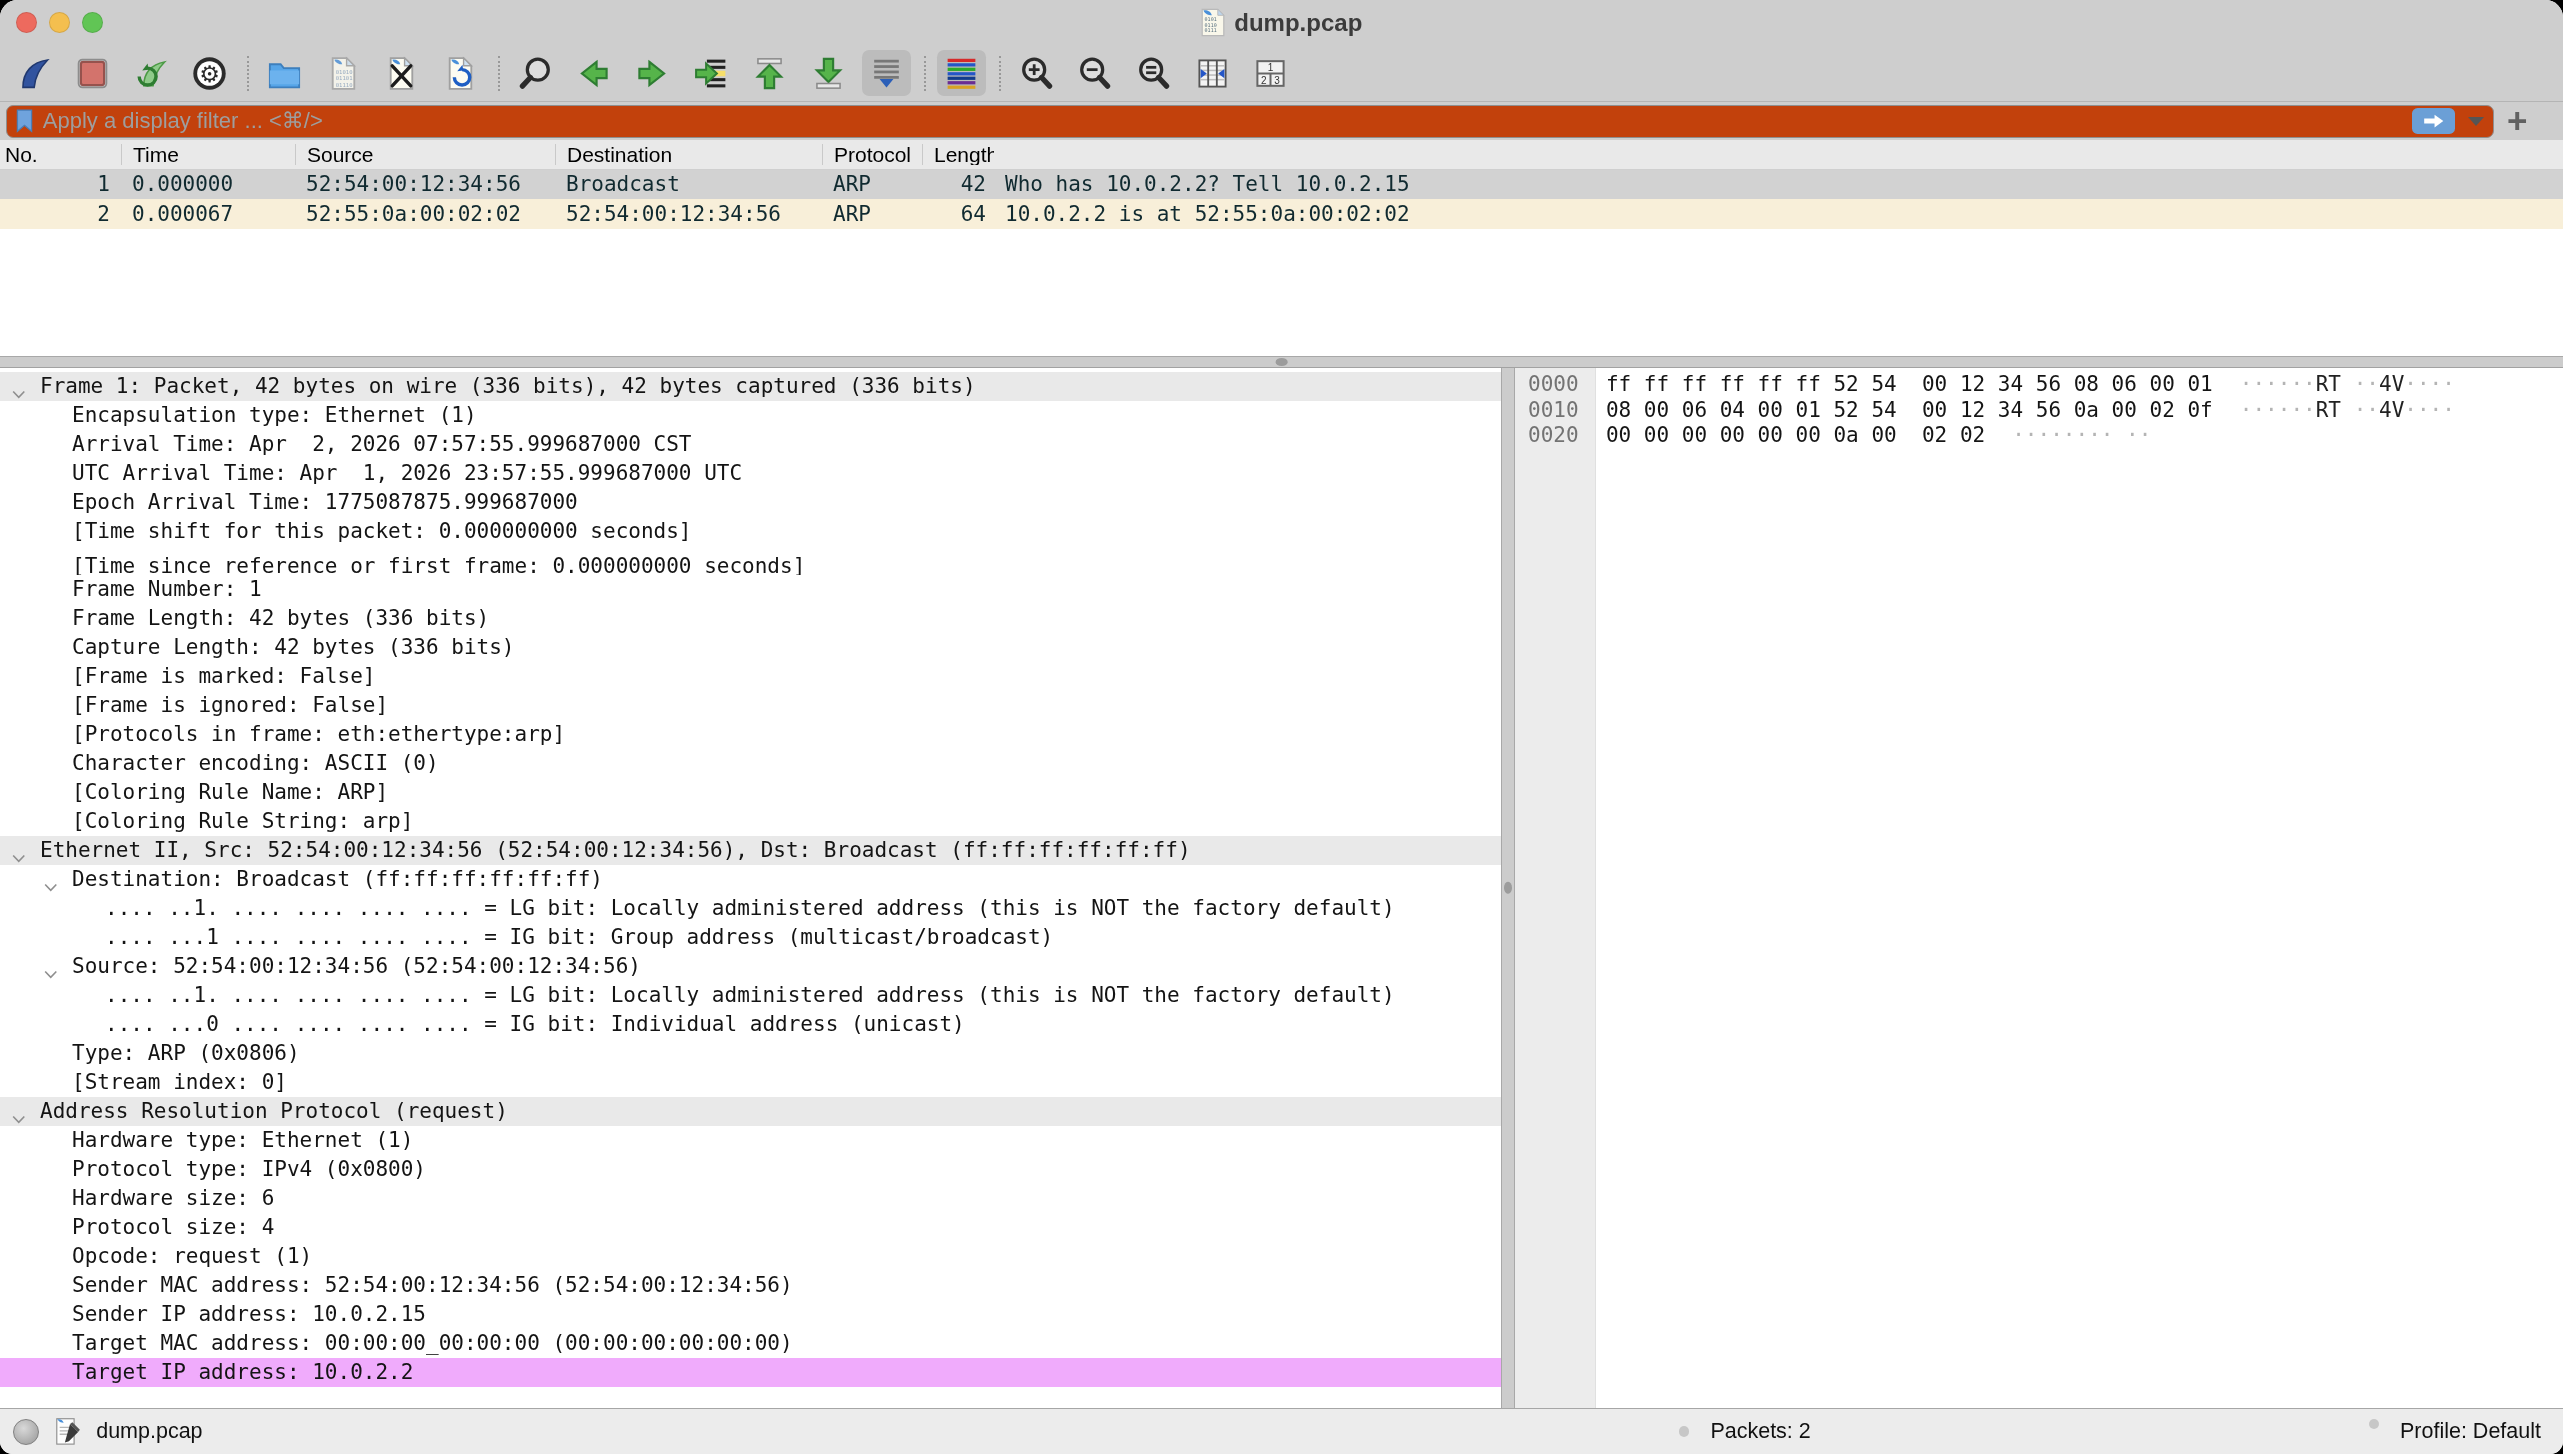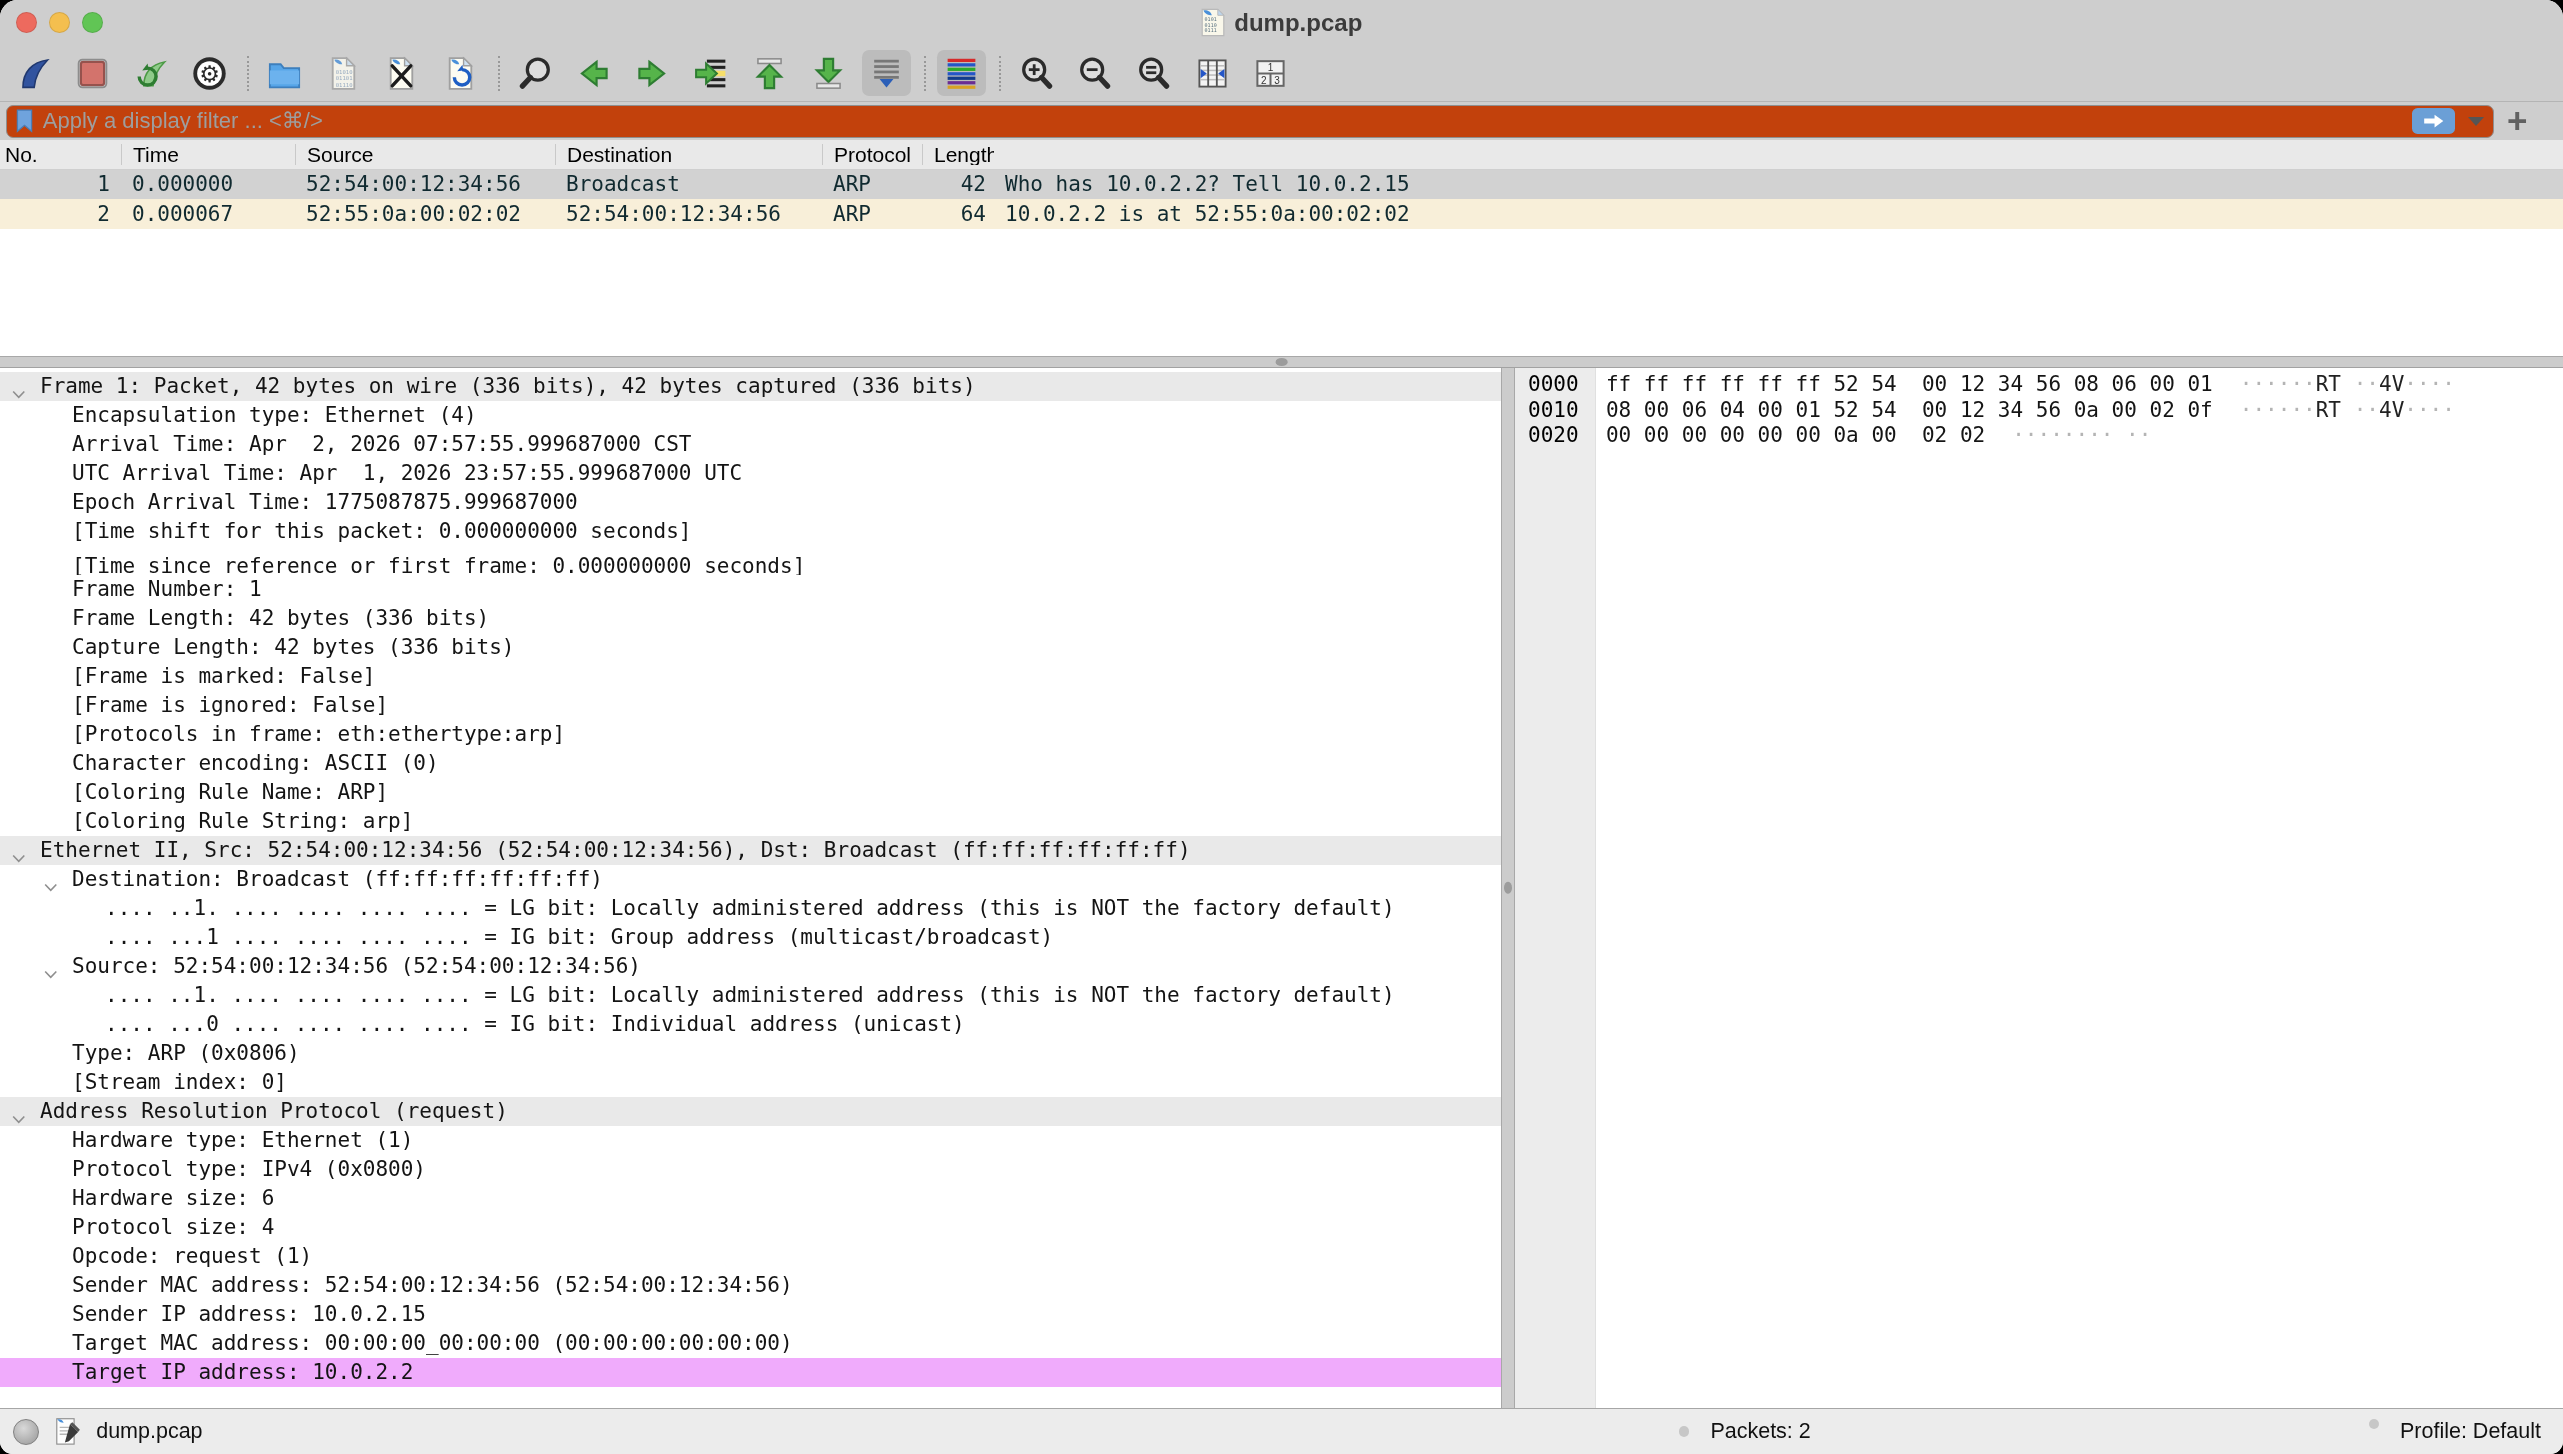--- a/index.html
+++ b/index.html
@@ -60,21 +60,21 @@
   .d-row { height:29px; line-height:29px; position:relative; white-space:pre; overflow:hidden; }
   .d-row.gray { background:#e9e9e9; }
   .d-row.blue { background:#f0abfc; }
   .d-chev { position:absolute; top:8.8px; }
   .d-text { position:absolute; top:0; }
 
   .hexpane { flex:1 1 auto; background:#fff; position:relative; overflow:hidden; padding-top:4.8px;
              font-family:"DejaVu Sans Mono", monospace; font-size:21px; }
   .hex-gutter { position:absolute; left:0; top:0; bottom:0; width:81px; background:#ececec; border-right:0.8px solid #e0e0e0; }
   .hex-line { position:relative; height:25.5px; line-height:25.5px; white-space:pre; display:flex; }
-  .hex-off { width:81px; padding-left:12.7px; color:#000000; flex:0 0 auto; }
+  .hex-off { width:81px; padding-left:12.7px; color:#737373; flex:0 0 auto; }
   .hex-bytes { margin-left:9.6px; color:#151515; }
   .hex-ascii { margin-left:27px; }
   .hex-ascii .dim { color:#b4b4b4; }
   .hex-ascii .chr { color:#222; }
 
   
   .statusbar { height:46px; background:#ececec; border-top:1.6px solid #a6a6a6; position:relative; display:flex; align-items:center; flex:0 0 auto; font-size:21.5px; color:#111; }
   .sb-left { display:flex; align-items:center; gap:16px; padding-left:12.7px; }
   .sb-circle { width:26px; height:26px; border-radius:50%; background:radial-gradient(circle at 40% 35%, #d9d9d9, #969696); border:0.8px solid #7f7f7f; }
   .sb-dot { width:10.4px; height:10.4px; border-radius:50%; background:#c7c7c7; }
@@ -323,21 +323,21 @@
 
   <div class="hsplitter">
       <div class="dimple"></div>
     </div>
 
   <div class="panes">
     <div class="details" id="details-pane">
         <div class="d-row gray"><span class="d-chev" style="left: 9.6px;"><svg width="17.5" height="12" viewBox="0 0 22 15">
               <path d="M4 3 L11 10.5 L18 3" fill="none" stroke="#8f8f8f" stroke-width="2"></path>
             </svg></span><span class="d-text" style="left: 40px;">Frame 1: Packet, 42 bytes on wire (336 bits), 42 bytes captured (336 bits)</span></div>
-        <div class="d-row"><span class="d-text" style="left: 72px;">Encapsulation type: Ethernet (4)</span></div>
+        <div class="d-row"><span class="d-text" style="left: 72px;">Encapsulation type: Ethernet (1)</span></div>
         <div class="d-row"><span class="d-text" style="left: 72px;">Arrival Time: Apr  2, 2026 07:57:55.999687000 CST</span></div>
         <div class="d-row"><span class="d-text" style="left: 72px;">UTC Arrival Time: Apr  1, 2026 23:57:55.999687000 UTC</span></div>
         <div class="d-row"><span class="d-text" style="left: 72px;">Epoch Arrival Time: 1775087875.999687000</span></div>
         <div class="d-row"><span class="d-text" style="left: 72px;">[Time shift for this packet: 0.000000000 seconds]</span></div>
         <div class="d-row"><span class="d-text" style="left: 72px; margin-top: 6px;">[Time since reference or first frame: 0.000000000 seconds]</span></div>
         <div class="d-row"><span class="d-text" style="left: 72px;">Frame Number: 1</span></div>
         <div class="d-row"><span class="d-text" style="left: 72px;">Frame Length: 42 bytes (336 bits)</span></div>
         <div class="d-row"><span class="d-text" style="left: 72px;">Capture Length: 42 bytes (336 bits)</span></div>
         <div class="d-row"><span class="d-text" style="left: 72px;">[Frame is marked: False]</span></div>
         <div class="d-row"><span class="d-text" style="left: 72px;">[Frame is ignored: False]</span></div>

